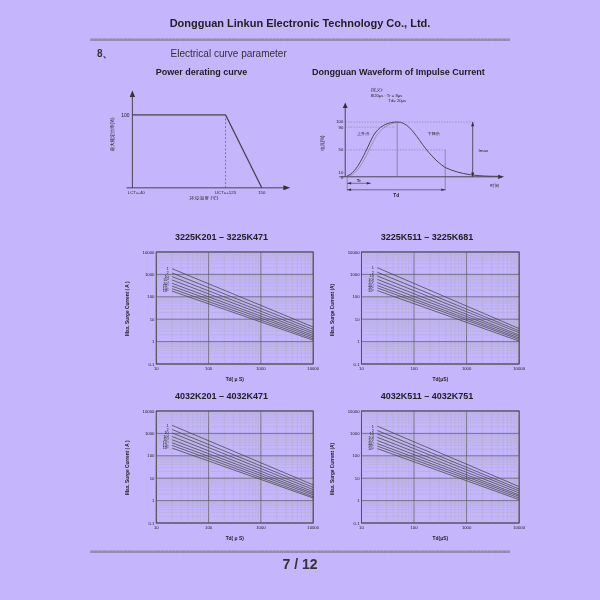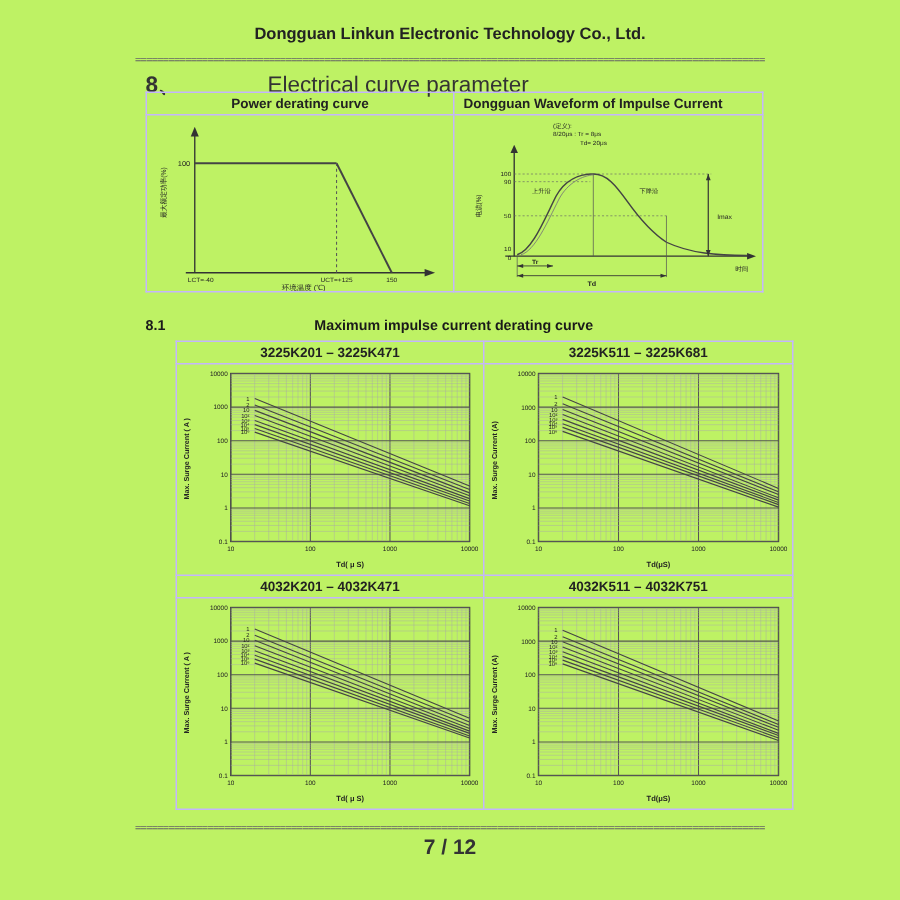--- a/index.html
+++ b/index.html
@@ -1,30 +1,30 @@
 <!DOCTYPE html>
 <html><head>
 <meta charset="utf-8">
 <style>
   * { margin:0; padding:0; box-sizing:border-box; }
   html,body { width:600px; height:600px; background:#fff; font-family:"Liberation Sans", sans-serif; color:#1a1a1a; }
-  .page { position:relative; width:600px; height:600px; background:#bef264; outline:1px solid #e6e6e6; overflow:hidden; }
+  .page { position:relative; width:600px; height:600px; background:#c4b5fd; outline:1px solid #e6e6e6; overflow:hidden; }
 
   .company-title { position:absolute; top:17px; left:0; width:100%; text-align:center; font-size:11px; font-weight:bold; color:#222; }
   .sep { position:absolute; left:90px; width:420px; height:9px; overflow:hidden; white-space:nowrap;
          font-family:"DejaVu Sans Mono", monospace; font-size:7px; letter-spacing:-0.5px; color:#666; }
   .sep-top { top:36px; }
   .sep-foot { top:548px; }
 
-  .sec8 { position:absolute; top:47px; left:97px; width:411px; font-size:15px; color:#333; }
+  .sec8 { position:absolute; top:47px; left:97px; width:411px; font-size:10px; color:#333; }
   .sec8 .num { font-weight:bold; }
   .sec8 .ttl { margin-left:58px; }
 
   table { border-collapse:collapse; table-layout:fixed; }
-  th, td { border:1px solid #c4b5fd; padding:0; }
+  th, td { border:4px solid #c4b5fd; padding:0; }
 
   .t1 { position:absolute; top:61px; left:97px; width:411px; }
   .t1 th { font-size:9px; font-weight:bold; vertical-align:top; padding:2px 6px; color:#222; }
   .t1 .lh { text-align:center; width:205px; }
   .t1 .rh { text-align:left; width:206px; }
   .t1 td { height:117px; vertical-align:top; }
   .t1 svg { display:block; width:100%; height:117px; }
 
   .sec81 { position:absolute; top:212px; left:97px; width:411px; font-size:9.5px; }
   .sec81 .num { position:absolute; left:0; font-weight:bold; }
@@ -124,24 +124,20 @@
           <text x="52" y="56" font-size="4.2">上升沿</text>
           <text x="124" y="56" font-size="4.2">下降沿</text>
           <text x="197" y="112" font-size="4.5" text-anchor="end">时间</text>
           <text transform="translate(18,73) rotate(-90)" font-size="4.6">电流(%)</text>
         </svg>
       </td>
     </tr>
   </tbody>
     </table>
 
-  <div class="sec81">
-    <span class="num">8.1</span>
-    <span class="ttl">Maximum impulse current derating curve</span>
-  </div>
 
   <table class="t2">
     <tbody>
         <tr>
       <th style="width:205px;">3225K201 – 3225K471</th>
       <th style="width:206px;">3225K511 – 3225K681</th>
     </tr>
     <tr>
       <td class="chartcell">
             <svg viewBox="0 0 205 140" preserveAspectRatio="none">

